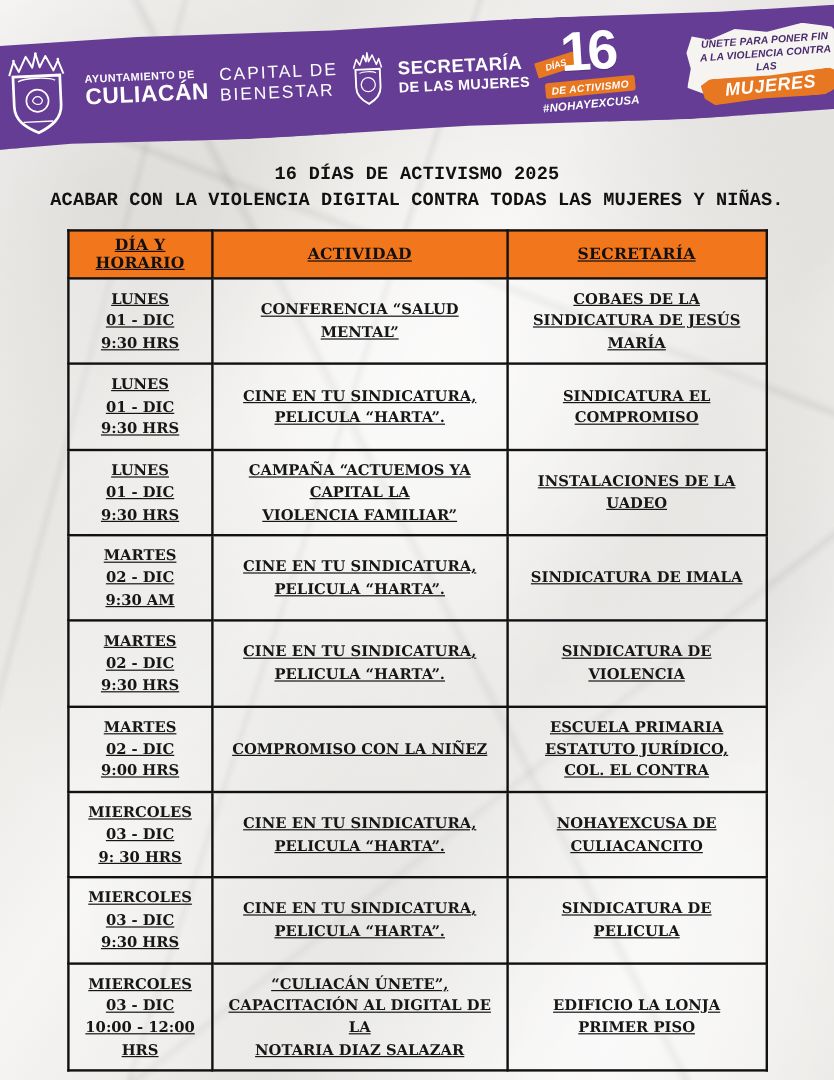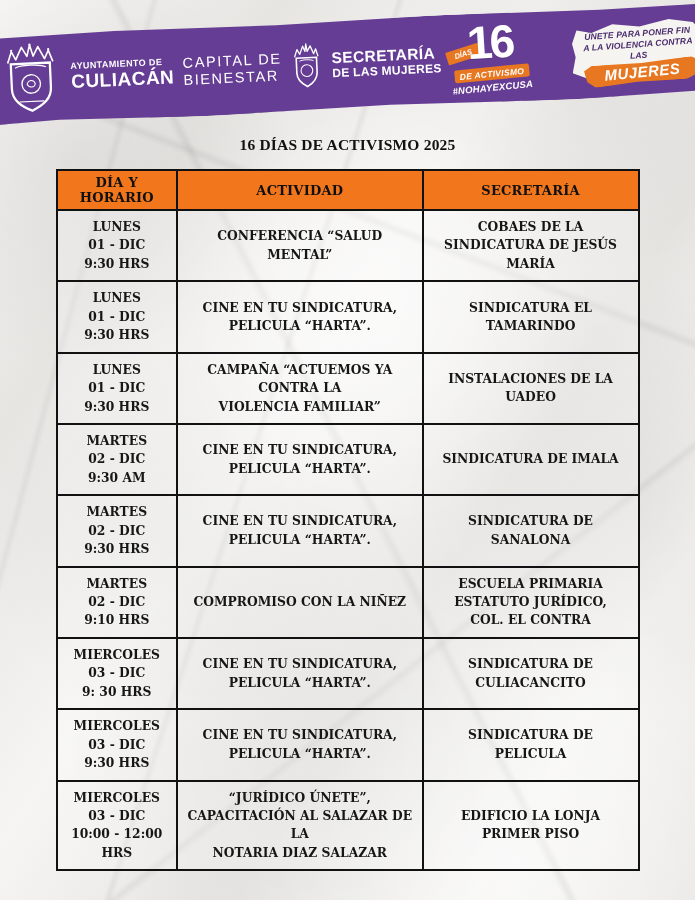--- a/index.html
+++ b/index.html
@@ -86,32 +86,32 @@
   .orange-brush{
     position:absolute;left:12px;right:6px;bottom:-2px;
     background:var(--ribbon-orange);color:#fff;text-align:center;
     font-size:15px;font-style:italic;font-weight:bold;letter-spacing:.5px;
     padding:2px 2px 3px;transform:rotate(-3deg);
     clip-path:polygon(0 22%,7% 0,50% 8%,93% 0,100% 20%,97% 78%,88% 100%,45% 92%,9% 100%,2% 72%);
   }
 
   
   .title-block{position:relative;z-index:1;text-align:center;margin-top:4px;
-    font-family:Liberation Serif, serif;color:#111;}
+    font-family:Liberation Mono, monospace;color:#111;}
   .title-block .t1{font-size:15.5px;font-weight:bold;letter-spacing:.2px;}
   .title-block .t2{font-size:15.5px;font-weight:bold;letter-spacing:.1px;margin-top:4px;}
 
   
   table.schedule{
     position:relative;z-index:1;
     width:584px;margin:15px auto 0;
     border-collapse:collapse;
     font-family:"DejaVu Serif","Liberation Serif",serif;
   }
-  .schedule th,.schedule td{border:2.4px solid #111;}
+  .schedule th,.schedule td{border:2.4px solid #111;text-decoration:underline;}
   .schedule th{
     background:var(--orange);
     height:40px;font-size:13px;font-weight:bold;color:#101010;
     letter-spacing:.2px;text-align:center;
   }
   .schedule td{
     padding:7px 8px;text-align:center;vertical-align:middle;
     font-size:12.3px;font-weight:bold;color:var(--ink);
     line-height:1.5;background:rgba(252,252,252,.28);
     height:64px;
@@ -173,20 +173,21 @@
           <div>A LA VIOLENCIA CONTRA LAS</div>
         </div>
         <div class="orange-brush">MUJERES</div>
       </div>
 
     </div>
   </header>
 
   <section class="title-block">
     <div class="t1">16 DÍAS DE ACTIVISMO 2025</div>
+    <div class="t2">ACABAR CON LA VIOLENCIA DIGITAL CONTRA TODAS LAS MUJERES Y NIÑAS.</div>
   </section>
 
   <table class="schedule">
     <colgroup>
       <col style="width:20.7%">
       <col style="width:42.2%">
       <col style="width:37.1%">
     </colgroup>
     <thead>
       <tr>
@@ -215,32 +216,32 @@
     <td class="cell-day">
             <div>LUNES</div>
             <div>01 - DIC</div>
             <div>9:30 HRS</div>
           </td>
     <td class="cell-activity">
             <div>CINE EN TU SINDICATURA,</div>
             <div>PELICULA “HARTA”.</div>
           </td>
     <td class="cell-direction">
-            <div>SINDICATURA EL TAMARINDO</div>
+            <div>SINDICATURA EL COMPROMISO</div>
           </td>
   </tr>
 
   <tr>
     <td class="cell-day">
             <div>LUNES</div>
             <div>01 - DIC</div>
             <div>9:30 HRS</div>
           </td>
     <td class="cell-activity">
-            <div>CAMPAÑA “ACTUEMOS YA CONTRA LA</div>
+            <div>CAMPAÑA “ACTUEMOS YA CAPITAL LA</div>
             <div>VIOLENCIA FAMILIAR”</div>
           </td>
     <td class="cell-direction">
             <div>INSTALACIONES DE LA UADEO</div>
           </td>
   </tr>
 
   <tr>
     <td class="cell-day">
             <div>MARTES</div>
@@ -260,29 +261,29 @@
     <td class="cell-day">
             <div>MARTES</div>
             <div>02 - DIC</div>
             <div>9:30 HRS</div>
           </td>
     <td class="cell-activity">
             <div>CINE EN TU SINDICATURA,</div>
             <div>PELICULA “HARTA”.</div>
           </td>
     <td class="cell-direction">
-            <div>SINDICATURA DE SANALONA</div>
+            <div>SINDICATURA DE VIOLENCIA</div>
           </td>
   </tr>
 
   <tr>
     <td class="cell-day">
             <div>MARTES</div>
             <div>02 - DIC</div>
-            <div>9:10 HRS</div>
+            <div>9:00 HRS</div>
           </td>
     <td class="cell-activity">
             <div>COMPROMISO CON LA NIÑEZ</div>
           </td>
     <td class="cell-direction">
             <div>ESCUELA PRIMARIA ESTATUTO JURÍDICO,</div>
             <div>COL. EL CONTRA</div>
           </td>
   </tr>
 
@@ -290,21 +291,21 @@
     <td class="cell-day">
             <div>MIERCOLES</div>
             <div>03 - DIC</div>
             <div>9: 30 HRS</div>
           </td>
     <td class="cell-activity">
             <div>CINE EN TU SINDICATURA,</div>
             <div>PELICULA “HARTA”.</div>
           </td>
     <td class="cell-direction">
-            <div>SINDICATURA DE CULIACANCITO</div>
+            <div>NOHAYEXCUSA DE CULIACANCITO</div>
           </td>
   </tr>
 
   <tr>
     <td class="cell-day">
             <div>MIERCOLES</div>
             <div>03 - DIC</div>
             <div>9:30 HRS</div>
           </td>
     <td class="cell-activity">
@@ -316,22 +317,22 @@
           </td>
   </tr>
 
   <tr>
     <td class="cell-day">
             <div>MIERCOLES</div>
             <div>03 - DIC</div>
             <div>10:00 - 12:00 HRS</div>
           </td>
     <td class="cell-activity">
-            <div>“JURÍDICO ÚNETE”,</div>
-            <div>CAPACITACIÓN AL SALAZAR DE LA</div>
+            <div>“CULIACÁN ÚNETE”,</div>
+            <div>CAPACITACIÓN AL DIGITAL DE LA</div>
             <div>NOTARIA DIAZ SALAZAR</div>
           </td>
     <td class="cell-direction">
             <div>EDIFICIO LA LONJA PRIMER PISO</div>
           </td>
   </tr>
 </tbody>
   </table>
 
 </div>

